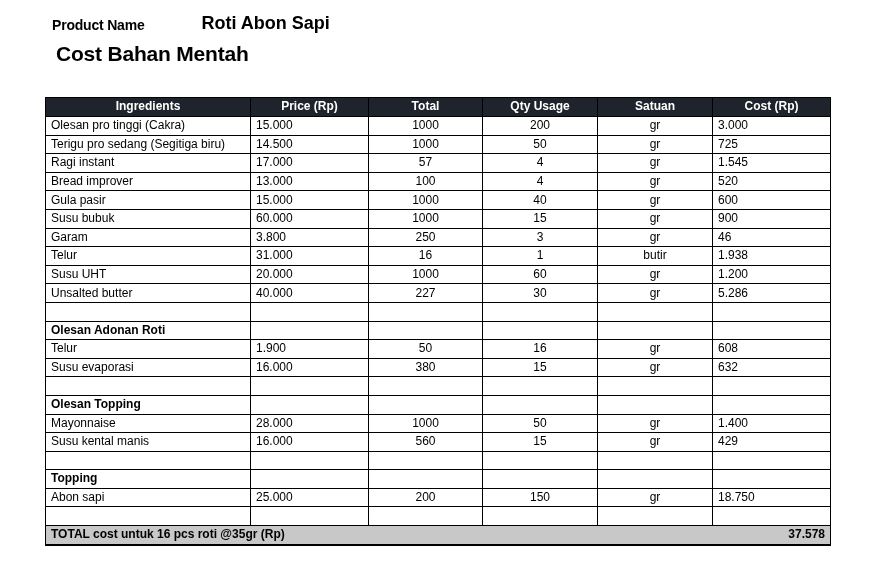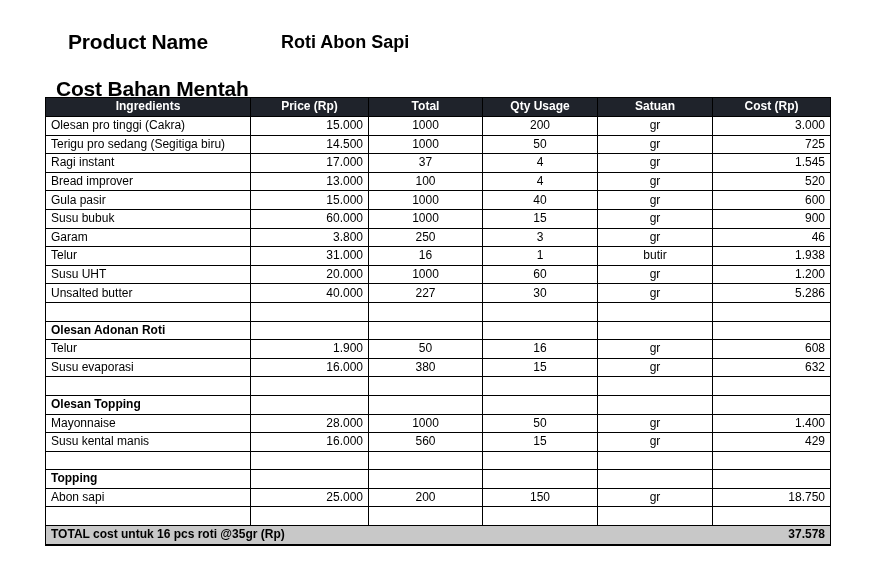--- a/index.html
+++ b/index.html
@@ -9,21 +9,21 @@
     --border:#000000;
   }
   html,body{margin:0;padding:0;background:#ffffff;}
   body{
     width:884px;height:587px;position:relative;overflow:hidden;
     font-family:"Liberation Sans",sans-serif;color:#000;
   }
   .title-block{position:absolute;left:52px;top:14px;width:780px;}
   .title-line{display:flex;align-items:baseline;}
   .product-label{
-    font-size:21px;font-weight:700;margin:16px;letter-spacing:-0.2px;
+    font-size:14px;font-weight:700;margin:0;letter-spacing:-0.2px;
   }
   .product-value{
     font-size:18px;font-weight:700;margin-left:57px;position:relative;top:-1px;
   }
   .subtitle{
     font-size:21px;font-weight:700;margin:7px 0 0 4px;letter-spacing:-0.2px;
   }
   table.cost-table{
     position:absolute;left:45px;top:97px;width:786px;
     border-collapse:collapse;table-layout:fixed;
@@ -34,21 +34,21 @@
     padding:0 5px;
     font-size:12px;
     line-height:1.1;
     overflow:hidden;white-space:nowrap;
   }
   .cost-table thead th{
     background:var(--header-bg);color:var(--header-text);
     font-weight:700;text-align:center;height:18px;
   }
   .cost-table td.align-left{text-align:left;}
-  .cost-table td.align-right{text-align:right;}
+  .cost-table td.align-right{text-align:left;}
   .cost-table td.align-center{text-align:center;}
   .cost-table tr.section-row td:first-child{font-weight:700;text-align:left;}
   .cost-table tbody.totals td{
     background:var(--total-bg);font-weight:700;
     border-left:none;border-right:none;
   }
   .cost-table tbody.totals td:first-child{border-left:1px solid var(--border);text-align:left;}
   .cost-table tbody.totals td:last-child{border-right:1px solid var(--border);text-align:right;}
   .cost-table tbody.totals tr:first-child td{border-top:2px solid var(--border);border-bottom:none;}
   .cost-table tbody.totals tr:last-child td{border-top:none;border-bottom:2px solid var(--border);}
@@ -96,21 +96,21 @@
         <td class="align-left">Terigu pro sedang (Segitiga biru)</td>
         <td class="align-right">14.500</td>
         <td class="align-center">1000</td>
         <td class="align-center">50</td>
         <td class="align-center">gr</td>
         <td class="align-right">725</td>
       </tr>
       <tr>
         <td class="align-left">Ragi instant</td>
         <td class="align-right">17.000</td>
-        <td class="align-center">37</td>
+        <td class="align-center">57</td>
         <td class="align-center">4</td>
         <td class="align-center">gr</td>
         <td class="align-right">1.545</td>
       </tr>
       <tr>
         <td class="align-left">Bread improver</td>
         <td class="align-right">13.000</td>
         <td class="align-center">100</td>
         <td class="align-center">4</td>
         <td class="align-center">gr</td>

